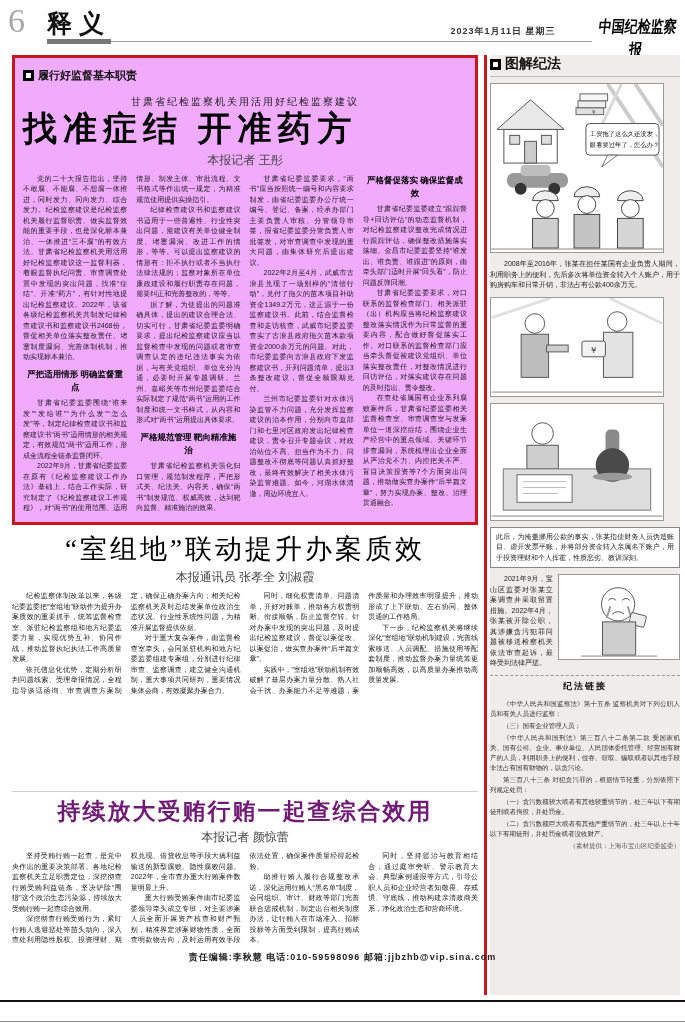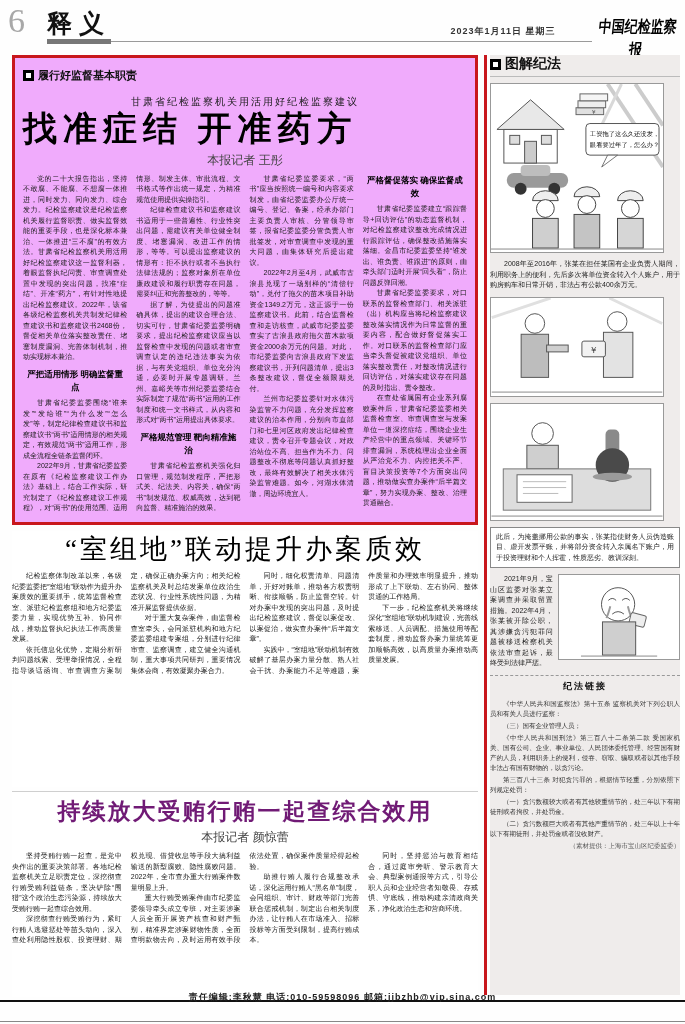--- a/index.html
+++ b/index.html
@@ -65,21 +65,21 @@
   .rail-row { display:flex; gap:5px; align-items:flex-start; }
   .rail-row .rail-txt { width:90px; }
   .links-hd { font-size:9px; font-weight:bold; color:#111; text-align:center; letter-spacing:2px;
               border-top:1px dashed #999; padding-top:4px; }
   .legal { font-size:6.5px; line-height:1.55; text-align:justify; color:#333; }
   .legal p { margin-bottom:2px; text-indent:2em; }
   .legal p.credit { text-align:right; text-indent:0; color:#555; }
 
   
   .foot-rule { position:absolute; left:0; top:1000px; width:685px; height:2px; background:#111; }
-  .footer { position:absolute; left:0; top:991px; width:685px; text-align:center;
+  .footer { position:absolute; left:0; top:951px; width:685px; text-align:center;
             font-size:9px; font-weight:bold; color:#222; letter-spacing:1px; }
   .foot-rule2 { position:absolute; left:0; top:1021px; width:685px; height:1px; background:#888; }
 
   svg text { font-family:"Liberation Sans", sans-serif; }
 </style>
 </head>
 <body>
 
 <div class="page">
 
@@ -112,20 +112,21 @@
         <p>兰州市纪委监委针对水体污染监管不力问题，充分发挥监察建议的治本作用，分别向市直部门和七里河区政府发出纪律检查建议，责令召开专题会议，对政治站位不高、担当作为不力、问题整改不彻底等问题认真抓好整改，最终有效解决了相关水体污染监管难题。如今，河湖水体清澈，周边环境宜人。</p>
         <h4>严格督促落实 确保监督成效</h4>
         <p>甘肃省纪委监委建立“跟踪督导+回访评估”的动态监督机制，对纪检监察建议整改完成情况进行跟踪评估，确保整改措施落实落细。金昌市纪委监委坚持“谁发出、谁负责、谁跟进”的原则，由牵头部门适时开展“回头看”，防止问题反弹回潮。</p>
         <p>甘肃省纪委监委要求，对口联系的监督检查部门、相关派驻（出）机构应当将纪检监察建议整改落实情况作为日常监督的重要内容，配合做好督促落实工作。对口联系的监督检查部门应当牵头督促被建议党组织、单位落实整改责任，对整改情况进行回访评估，对落实建议存在问题的及时指出、责令整改。</p>
         <p>在查处省属国有企业系列腐败案件后，甘肃省纪委监委相关监督检查室、审查调查室与发案单位一道深挖症结，围绕企业生产经营中的重点领域、关键环节排查漏洞，系统梳理出企业全面从严治党不力、内控把关不严、盲目决策投资等7个方面突出问题，推动做实查办案件“后半篇文章”，努力实现办案、整改、治理贯通融合。</p>
       </div>
   </section>
 
   <section class="art2">
     <h2 class="a2-hl">“室组地”联动提升办案质效</h2>
+    <div class="byline">本报通讯员 张孝全 刘淑霞</div>
     <div class="cols a2-cols">
         <p>纪检监察体制改革以来，各级纪委监委把“室组地”联动作为提升办案质效的重要抓手，统筹监督检查室、派驻纪检监察组和地方纪委监委力量，实现优势互补、协同作战，推动监督执纪执法工作高质量发展。</p>
         <p>依托信息化优势，定期分析研判问题线索、受理举报情况，全程指导谈话函询、审查调查方案制定，确保正确办案方向；相关纪检监察机关及时总结发案单位政治生态状况、行业性系统性问题，为精准开展监督提供依据。</p>
         <p>对于重大复杂案件，由监督检查室牵头，会同派驻机构和地方纪委监委组建专案组，分别进行纪律审查、监察调查，建立健全沟通机制，重大事项共同研判，重要情况集体会商，有效凝聚办案合力。</p>
         <p>同时，细化权责清单、问题清单，开好对账单，推动各方权责明晰、衔接顺畅，防止监督空转。针对办案中发现的突出问题，及时提出纪检监察建议，督促以案促改、以案促治，做实查办案件“后半篇文章”。</p>
         <p>实践中，“室组地”联动机制有效破解了基层办案力量分散、熟人社会干扰、办案能力不足等难题，案件质量和办理效率明显提升，推动形成了上下联动、左右协同、整体贯通的工作格局。</p>
         <p>下一步，纪检监察机关将继续深化“室组地”联动机制建设，完善线索移送、人员调配、措施使用等配套制度，推动监督办案力量统筹更加顺畅高效，以高质量办案推动高质量发展。</p>
       </div>
   </section>
 

